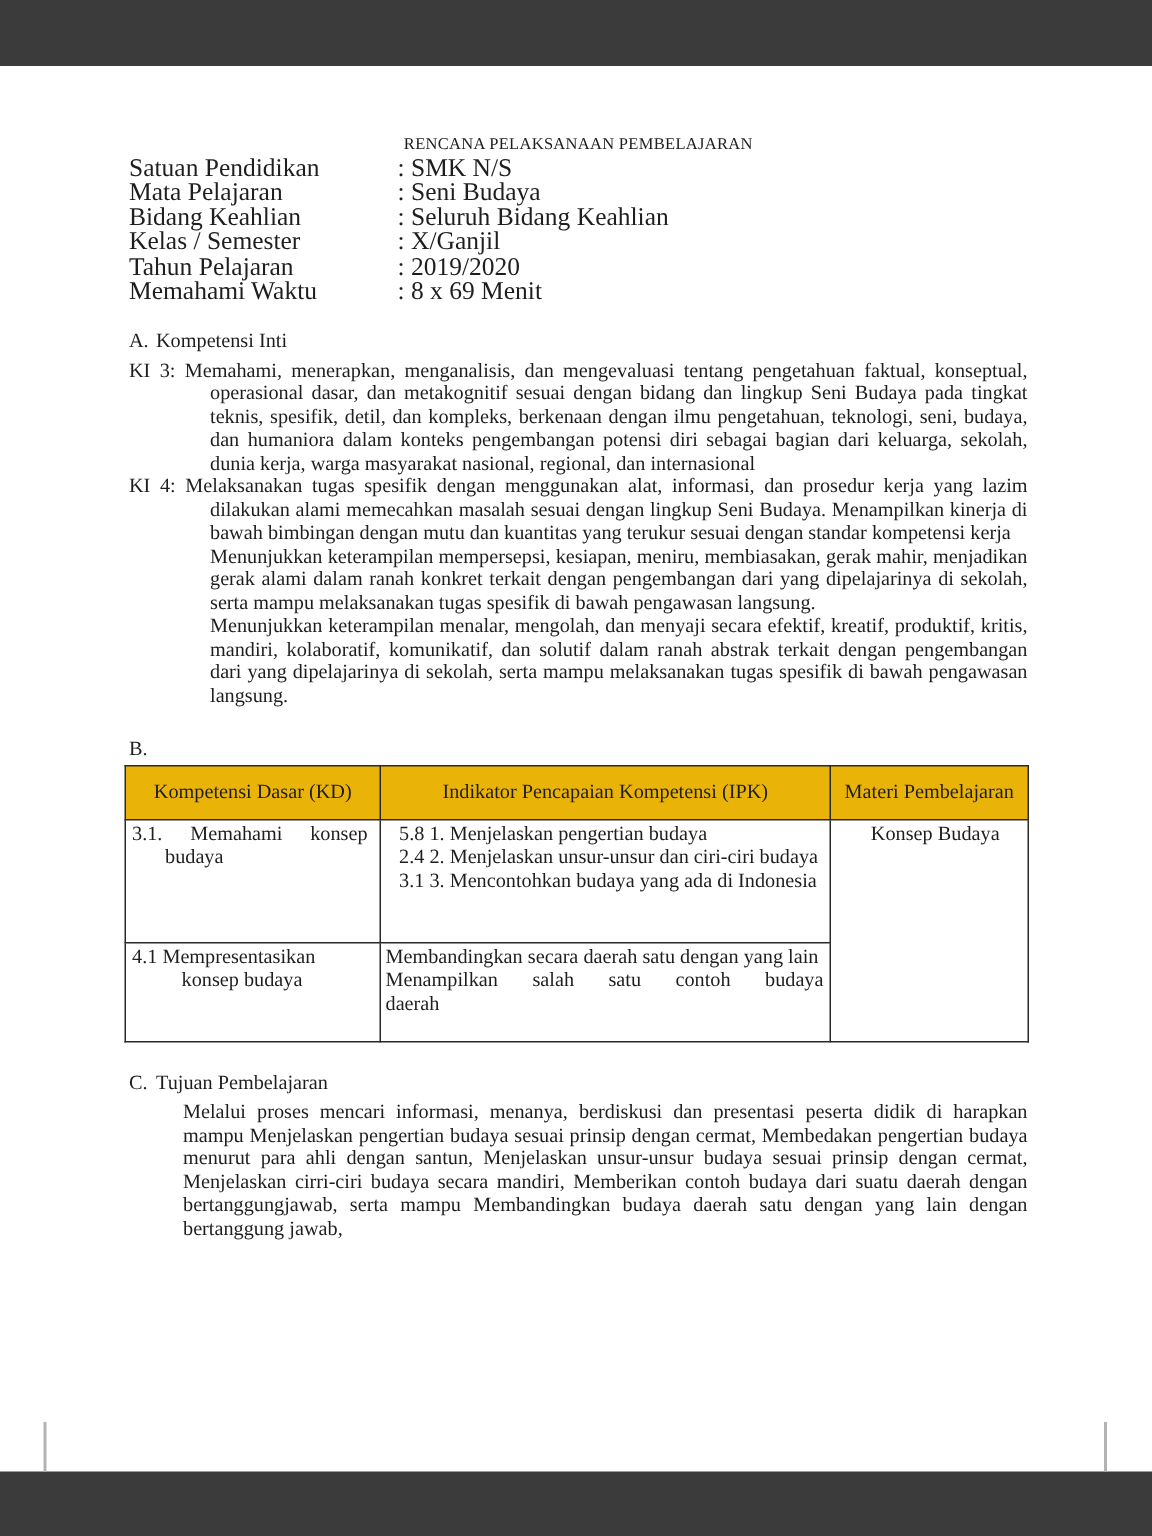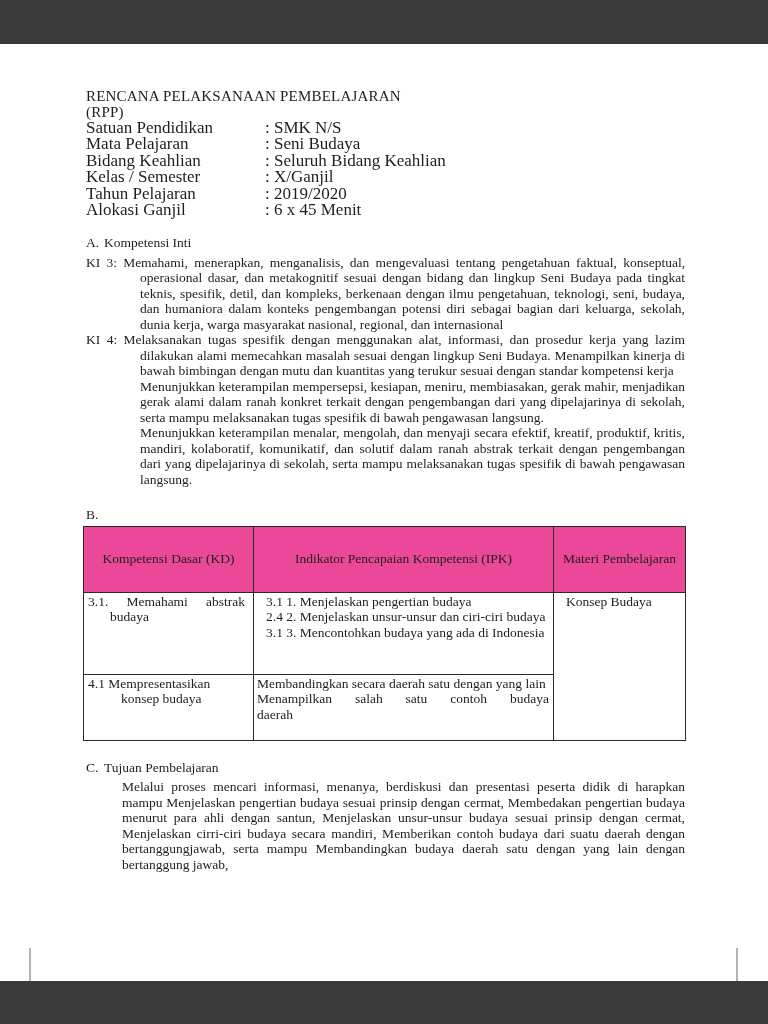--- a/index.html
+++ b/index.html
@@ -15,21 +15,21 @@
   .band-bottom{top:981px;height:43px;}
   .page-edge{position:absolute;width:2px;top:948px;height:33px;background:#b3b3b3;}
   .page-edge-left{left:29px;}
   .page-edge-right{left:736px;}
 
   .content{
     position:absolute;left:86px;top:88px;width:599px;
     font-size:13.5px;line-height:15.5px;
   }
   .doc-title{
-    font-size:15px;line-height:16px;letter-spacing:.2px;
+    text-align:center;font-size:11px;line-height:16px;letter-spacing:.2px;
   }
   .meta{font-size:17px;}
   .meta-row{display:flex;line-height:16.4px;}
   .meta-label{width:179px;flex:0 0 auto;}
   .meta-value{white-space:pre;}
 
   .sec{display:flex;}
   .sec-letter{width:18px;flex:0 0 auto;}
   .sec-a{margin-top:17px;}
   .sec-b{margin-top:20px;}
@@ -39,67 +39,66 @@
   .cont{padding-left:54px;text-align:justify;}
   .c-text{padding-left:36px;text-align:justify;margin-top:4px;font-family:Liberation Serif, serif;}
 
   table.kd{
     border-collapse:collapse;table-layout:fixed;
     width:602px;margin:3px 0 0 -3px;
     font-size:13.5px;line-height:15.5px;
   }
   table.kd th, table.kd td{border:1.5px solid #2a2a2a;}
   table.kd th{
-    background:#ec4899;font-weight:normal;text-align:center;
-    vertical-align:middle;height:33px;padding:16px 6px;line-height:16px;
+    background:#eab308;font-weight:normal;text-align:center;
+    vertical-align:middle;height:33px;padding:1px 6px;line-height:16px;
   }
   table.kd td{vertical-align:top;padding:1px 4px;}
   tr.r1 td{height:79px;}
   tr.r2 td{height:63px;margin-left:29px;}
   .kd1{padding-left:22px;text-indent:-22px;text-align:justify;padding-right:4px;}
   .kd2{padding-left:33px;text-indent:-33px;}
   .ipk-cell{padding-left:3px !important;}
   .ipk-item{padding-left:39px;text-indent:-30px;}
   .jp{text-align:justify;}
   .spread{text-align:justify;word-spacing:17px;}
-  .materi-cell{padding-left:12px !important;}
+  .materi-cell{padding-left:12px !important;text-align:center;}
 </style>
 </head>
 <body>
 
 <div class="band band-top"></div>
 <div class="band band-bottom"></div>
 <div class="page-edge page-edge-left"></div>
 <div class="page-edge page-edge-right"></div>
 
 <div class="content">
 
   <div class="doc-title">
     <div>RENCANA PELAKSANAAN PEMBELAJARAN</div>
-    <div>(RPP)</div>
   </div>
 
   <div class="meta">
     <div class="meta-row">
       <span class="meta-label">Satuan Pendidikan</span><span class="meta-colon">:</span>&nbsp;<span class="meta-value">SMK N/S</span>
     </div>
     <div class="meta-row">
       <span class="meta-label">Mata Pelajaran</span><span class="meta-colon">:</span>&nbsp;<span class="meta-value">Seni Budaya</span>
     </div>
     <div class="meta-row">
       <span class="meta-label">Bidang Keahlian</span><span class="meta-colon">:</span>&nbsp;<span class="meta-value">Seluruh Bidang Keahlian</span>
     </div>
     <div class="meta-row">
       <span class="meta-label">Kelas  / Semester</span><span class="meta-colon">:</span>&nbsp;<span class="meta-value">X/Ganjil</span>
     </div>
     <div class="meta-row">
       <span class="meta-label">Tahun Pelajaran</span><span class="meta-colon">:</span>&nbsp;<span class="meta-value">2019/2020</span>
     </div>
     <div class="meta-row">
-      <span class="meta-label">Alokasi Ganjil</span><span class="meta-colon">:</span>&nbsp;<span class="meta-value">6 x 45 Menit</span>
+      <span class="meta-label">Memahami Waktu</span><span class="meta-colon">:</span>&nbsp;<span class="meta-value">8 x 69 Menit</span>
     </div>
   </div>
 
   <div class="sec sec-a">
     <span class="sec-letter">A.</span>
     <span>Kompetensi Inti</span>
   </div>
 
   <div class="hang">
     <span>KI 3:</span>
@@ -126,26 +125,26 @@
     <tbody>
         <tr>
       <th>Kompetensi Dasar (KD)</th>
       <th>Indikator Pencapaian Kompetensi (IPK)</th>
       <th>Materi Pembelajaran</th>
     </tr>
     <tr class="r1">
       <td>
         <div class="kd1">
           <span>3.1.</span>
-          <span>Memahami abstrak budaya</span>
+          <span>Memahami konsep budaya</span>
         </div>
       </td>
       <td class="ipk-cell">
         <div class="ipk-item">
-          <span>3.1 1.</span>
+          <span>5.8 1.</span>
           <span>Menjelaskan pengertian budaya</span>
         </div>
         <div class="ipk-item">
           <span>2.4 2.</span>
           <span>Menjelaskan unsur-unsur dan ciri-ciri budaya</span>
         </div>
         <div class="ipk-item">
           <span>3.1 3.</span>
           <span>Mencontohkan budaya yang ada di Indonesia</span>
         </div>

